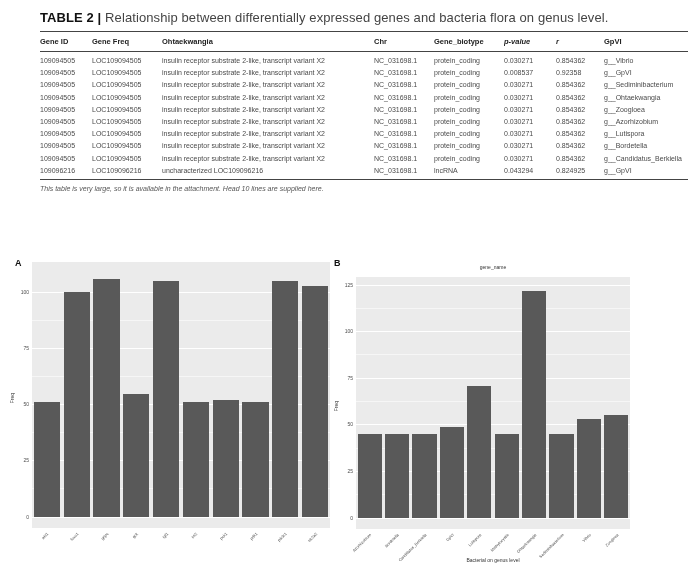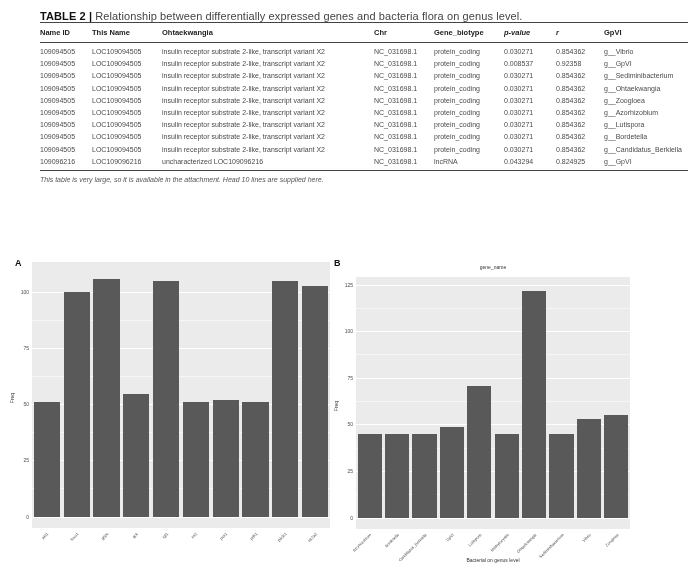--- a/index.html
+++ b/index.html
@@ -3,21 +3,21 @@
 <meta charset="utf-8">
 <style>
   * { margin:0; padding:0; box-sizing:border-box; }
   html,body { background:#fff; }
   .page {
     position:relative; width:700px; height:566px; background:#ffffff;
     font-family:"Liberation Sans","DejaVu Sans",sans-serif; color:#333; overflow:hidden;
   }
   
   .table-section { position:absolute; left:40px; top:10px; width:648px; }
-  .caption { font-size:11px; color:#444; margin-bottom:0; letter-spacing:.1px; }
+  .caption { font-size:13px; color:#444; margin-bottom:6px; letter-spacing:.1px; }
   .caption .cap-label { font-weight:bold; color:#111; }
   table.data { border-collapse:collapse; width:648px; table-layout:fixed;
     border-top:1.2px solid #444; }
   table.data thead th {
     font-size:7.5px; font-weight:bold; text-align:left; color:#222;
     padding:5px 2px 5px 0; border-bottom:1px solid #444; white-space:nowrap; overflow:hidden;
   }
   table.data thead th.it { font-style:italic; }
   table.data tbody td {
     font-size:7px; color:#4a4a4a; padding:2.6px 2px 2.6px 0;
@@ -58,22 +58,22 @@
           <col style="width:70px">
           <col style="width:212px">
           <col style="width:60px">
         <col style="width:70px">
           <col style="width:52px">
           <col style="width:48px">
           <col style="width:84px">
       </colgroup>
       <thead>
         <tr id="thead-row">
-            <th>Name ID</th>
-            <th>This Name</th>
+            <th>Gene ID</th>
+            <th>Gene Freq</th>
             <th>Ohtaekwangia</th>
             <th>Chr</th>
             <th>Gene_biotype</th>
             <th class="it">p-value</th>
             <th class="it">r</th>
             <th>GpVI</th>
           </tr>
       </thead>
       <tbody id="tbody" class="table-bottom-rule">
           <tr>

